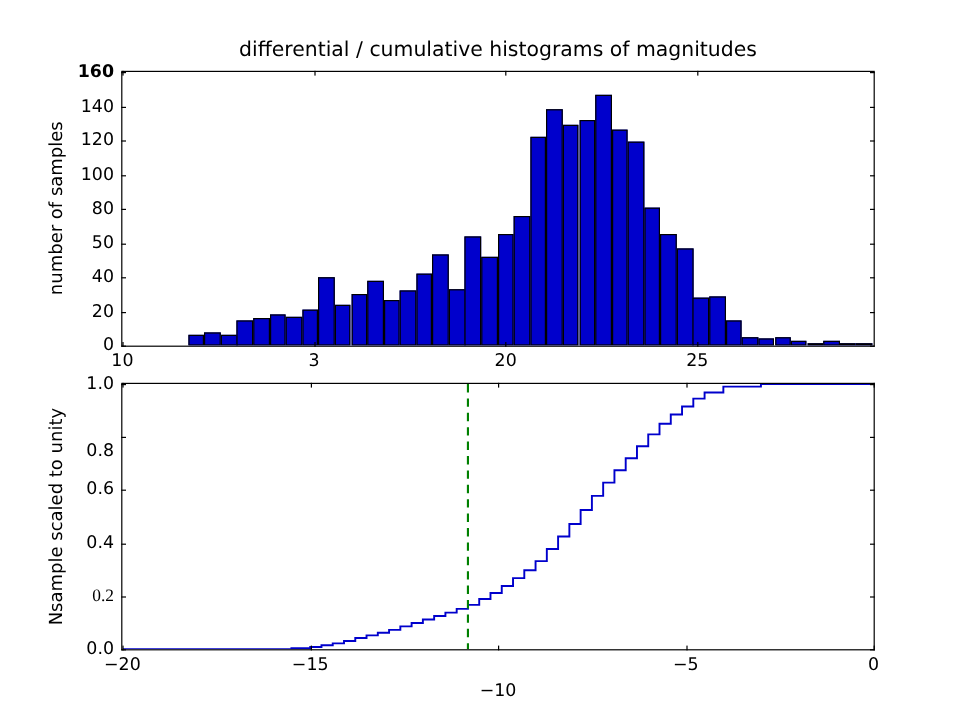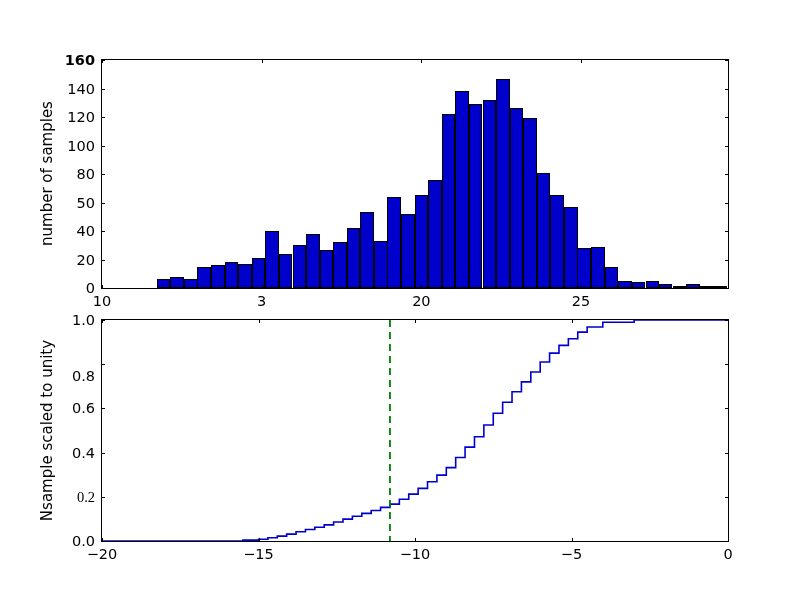--- a/index.html
+++ b/index.html
@@ -121,20 +121,21 @@
     font-size: 17px;
     color: #000000;
     white-space: nowrap;
   }
 </style>
 </head>
 <body>
 
 <div id="figure">
 
+  <div class="fig-title" style="left:101px; top:32px; width:628px;">differential / cumulative histograms of magnitudes</div>
 
   <div class="axis-label-y" style="left:38px; top:288px; width:229px; text-align:center;">number of samples</div>
 
   <div class="axes" id="top-axes" style="left:101px; top:59px; width:628px; height:230px;">
     <div class="plotarea" id="top-plot">
         <div class="bar" style="left: 54.85px; width: 13.57px; height: 8.55px; background: rgb(0, 0, 204); border-color: rgb(0, 0, 0);"></div>
         <div class="bar" style="left: 68.27px; width: 13.57px; height: 11.4px; background: rgb(0, 0, 204); border-color: rgb(0, 0, 0);"></div>
         <div class="bar" style="left: 82px; width: 13.57px; height: 8.55px; background: rgb(0, 0, 204); border-color: rgb(0, 0, 0);"></div>
         <div class="bar" style="left: 95.42px; width: 13.57px; height: 21.38px; background: rgb(0, 0, 204); border-color: rgb(0, 0, 0);"></div>
         <div class="bar" style="left: 109.15px; width: 13.57px; height: 22.8px; background: rgb(0, 0, 204); border-color: rgb(0, 0, 0);"></div>
@@ -233,21 +234,21 @@
 
   <div id="bottom-ticks">
       <div class="tick-x" style="left: 102px; top: 538px;"></div>
       <div class="tick-x" style="left: 102px; top: 319px;"></div>
       <div class="ticklabel-x" style="left: 102px; top: 546px;">−20</div>
       <div class="tick-x" style="left: 258.5px; top: 538px;"></div>
       <div class="tick-x" style="left: 258.5px; top: 319px;"></div>
       <div class="ticklabel-x" style="left: 258.5px; top: 546px;">−15</div>
       <div class="tick-x" style="left: 415px; top: 538px;"></div>
       <div class="tick-x" style="left: 415px; top: 319px;"></div>
-      <div class="ticklabel-x" style="left: 415px; top: 546px;">−10</div>
+      <div class="ticklabel-x" style="left: 415px; top: 568px;">−10</div>
       <div class="tick-x" style="left: 571.5px; top: 538px;"></div>
       <div class="tick-x" style="left: 571.5px; top: 319px;"></div>
       <div class="ticklabel-x" style="left: 571.5px; top: 546px;">−5</div>
       <div class="tick-x" style="left: 728px; top: 538px;"></div>
       <div class="tick-x" style="left: 728px; top: 319px;"></div>
       <div class="ticklabel-x" style="left: 728px; top: 546px;">0</div>
       <div class="tick-y" style="left: 101px; top: 541px;"></div>
       <div class="tick-y" style="left: 725px; top: 541px;"></div>
       <div class="ticklabel-y" style="left: 43px; width: 52px; top: 541px;">0.0</div>
       <div class="tick-y" style="left: 101px; top: 496.8px;"></div>

